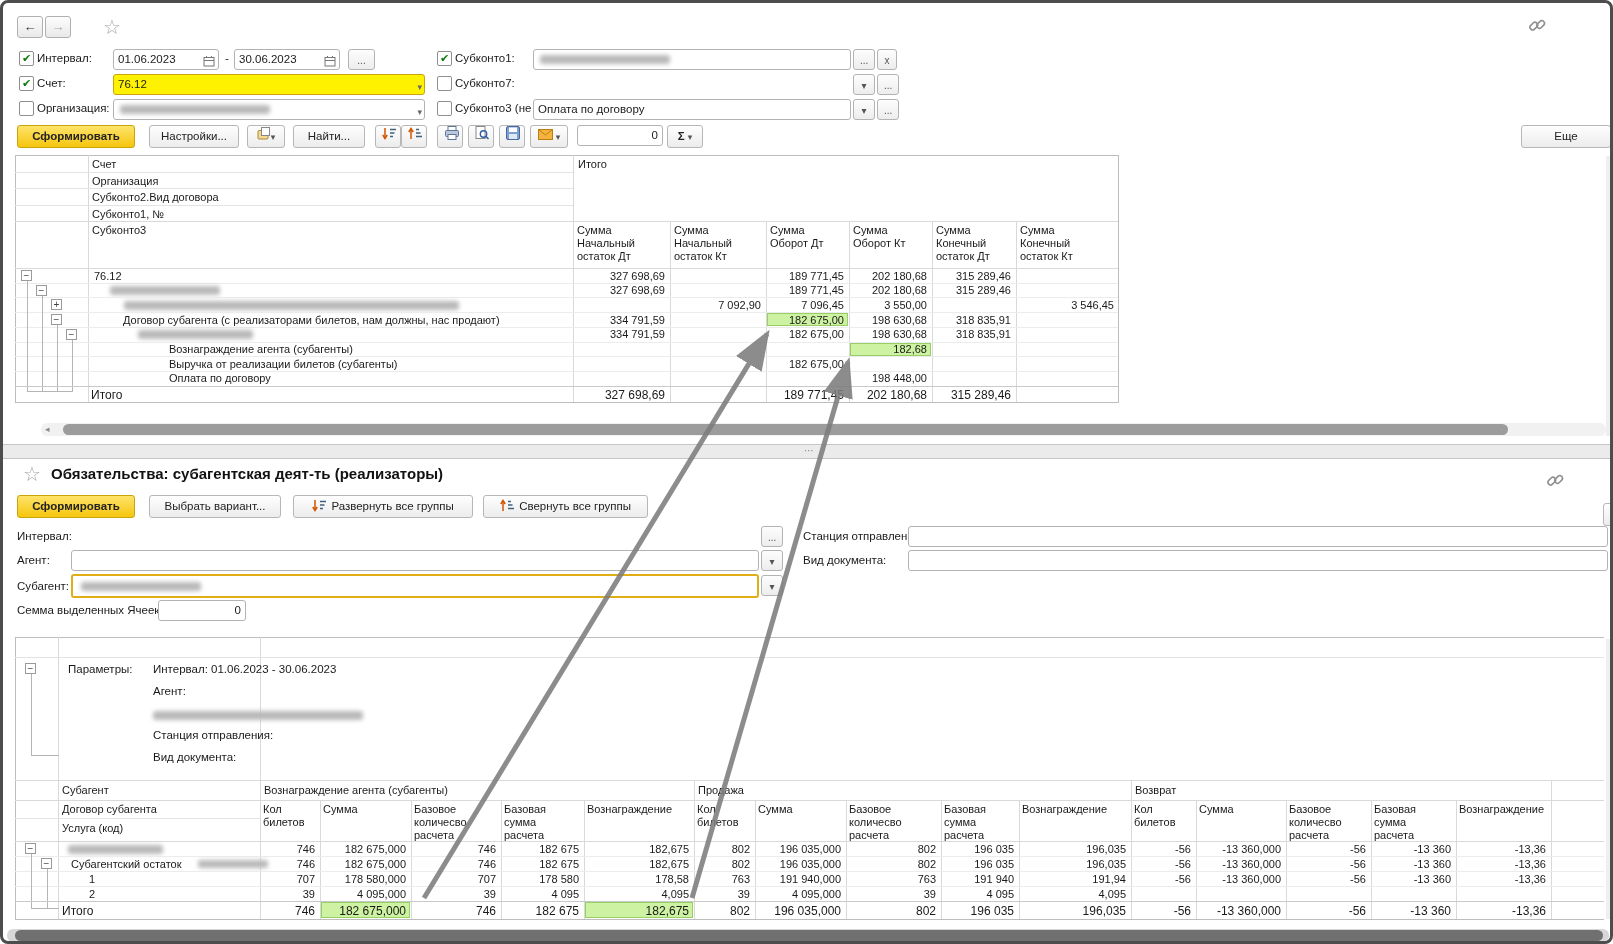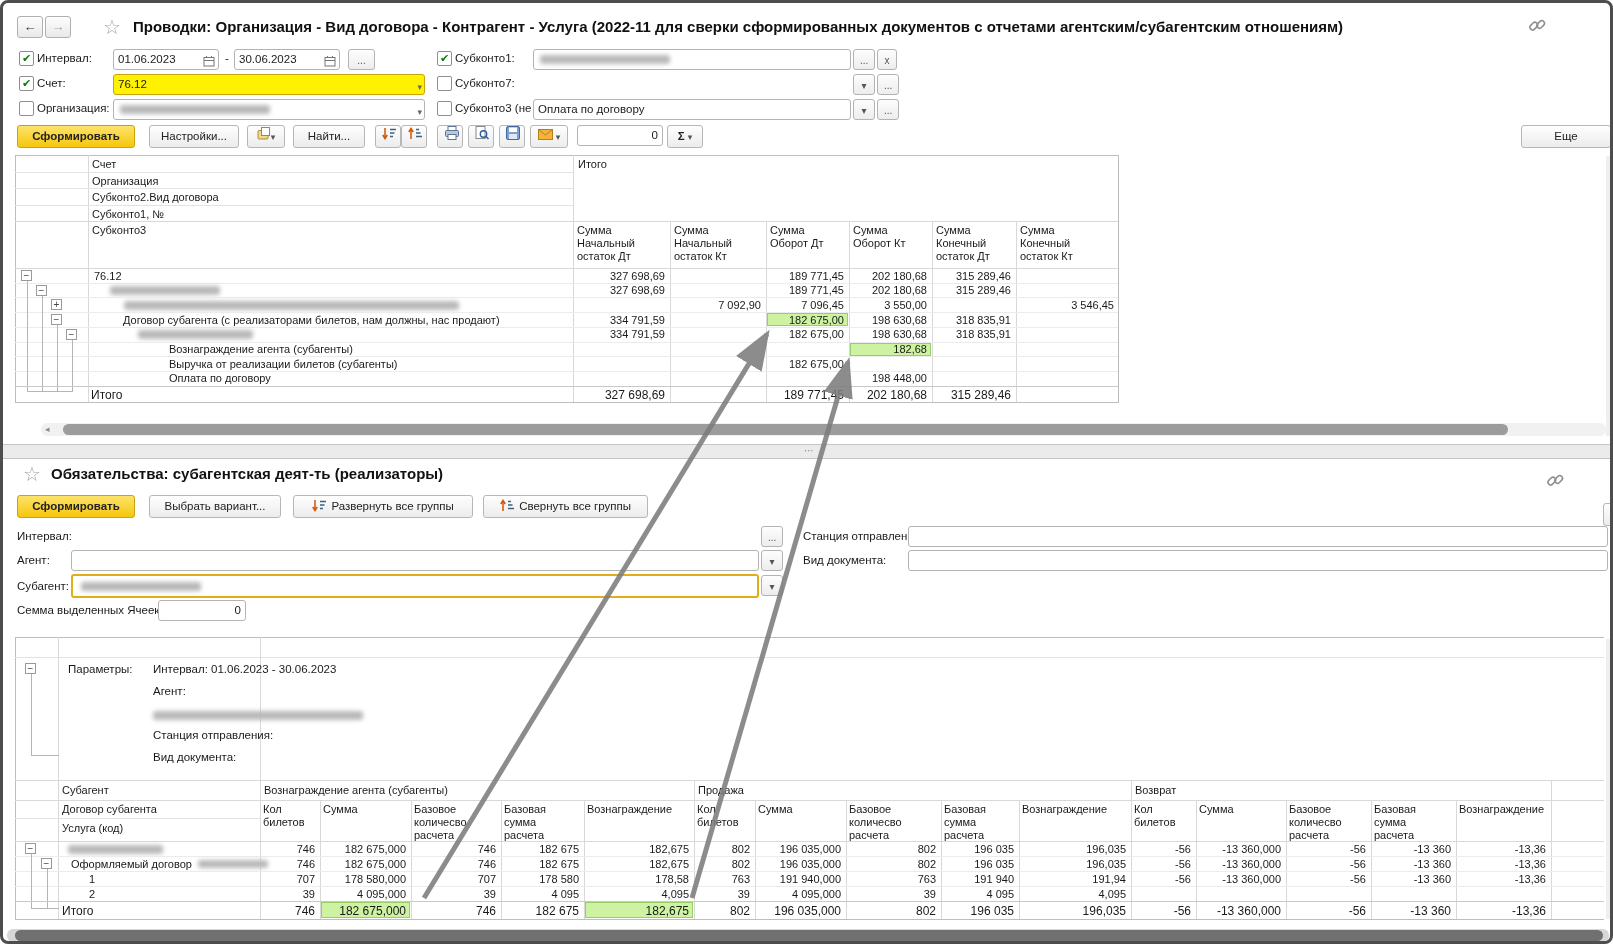--- a/index.html
+++ b/index.html
@@ -40,21 +40,20 @@
   .icn{display:inline-block;vertical-align:middle;}
 </style>
 </head>
 <body>
 
 <div id="frame">
 
   <button class="navbtn" style="left:14px;top:13px;">←</button>
   <button class="navbtn dis" style="left:42px;top:13px;">→</button>
   <span class="star" style="left:100px;top:14px;">☆</span>
-  <div class="abs title" style="left:130px;top:15px;">Проводки: Организация - Вид договора - Контрагент - Услуга (2022-11 для сверки сформированных документов с отчетами агентским/субагентским отношениям)</div>
   <span class="abs" style="left:1525px;top:13px;">
     <svg width="19" height="19" viewBox="0 0 18 18">
         <g fill="none" stroke="#8f8f8f" stroke-width="1.5">
       <rect x="1.5" y="7" width="8" height="5" rx="2.4" transform="rotate(-45 5.5 9.5)"></rect>
       <rect x="8" y="5.5" width="8" height="5" rx="2.4" transform="rotate(-45 12 8)"></rect>
         </g>
       </svg>
   </span>
 
   <span class="cb" style="left:16px;top:48px;">✔</span>
@@ -420,21 +419,21 @@
     <div class="abs f11" style="left: 846px; top: 840px; width: 87px; text-align: right;">802</div>
     <div class="abs f11" style="left: 941px; top: 840px; width: 70px; text-align: right;">196 035</div>
     <div class="abs f11" style="left: 1019px; top: 840px; width: 104px; text-align: right;">196,035</div>
     <div class="abs f11" style="left: 1131px; top: 840px; width: 57px; text-align: right;">-56</div>
     <div class="abs f11" style="left: 1196px; top: 840px; width: 82px; text-align: right;">-13 360,000</div>
     <div class="abs f11" style="left: 1286px; top: 840px; width: 77px; text-align: right;">-56</div>
     <div class="abs f11" style="left: 1371px; top: 840px; width: 77px; text-align: right;">-13 360</div>
     <div class="abs f11" style="left: 1456px; top: 840px; width: 87px; text-align: right;">-13,36</div>
     <div style="position: absolute; left: 12px; top: 853px; width: 1589px; height: 1px; background: rgb(236, 236, 236);"></div>
     <div class="treebox" style="left: 38px; top: 855px;">−</div>
-    <div class="abs f11" style="left: 68px; top: 855px;">Оформляемый договор</div>
+    <div class="abs f11" style="left: 68px; top: 855px;">Субагентский остаток</div>
     <div class="blurbar" style="left: 195px; top: 857px; width: 70px; height: 8px;"></div>
     <div class="abs f11" style="left: 260px; top: 855px; width: 52px; text-align: right;">746</div>
     <div class="abs f11" style="left: 320px; top: 855px; width: 83px; text-align: right;">182 675,000</div>
     <div class="abs f11" style="left: 411px; top: 855px; width: 82px; text-align: right;">746</div>
     <div class="abs f11" style="left: 501px; top: 855px; width: 75px; text-align: right;">182 675</div>
     <div class="abs f11" style="left: 584px; top: 855px; width: 102px; text-align: right;">182,675</div>
     <div class="abs f11" style="left: 694px; top: 855px; width: 53px; text-align: right;">802</div>
     <div class="abs f11" style="left: 755px; top: 855px; width: 83px; text-align: right;">196 035,000</div>
     <div class="abs f11" style="left: 846px; top: 855px; width: 87px; text-align: right;">802</div>
     <div class="abs f11" style="left: 941px; top: 855px; width: 70px; text-align: right;">196 035</div>

